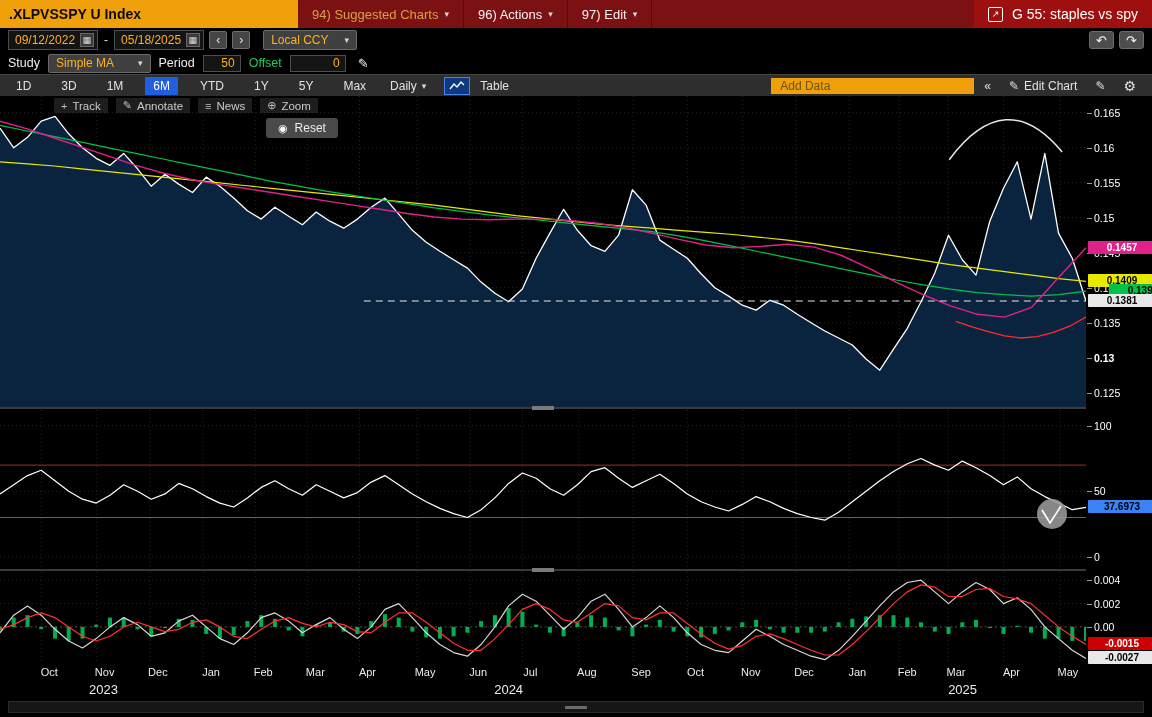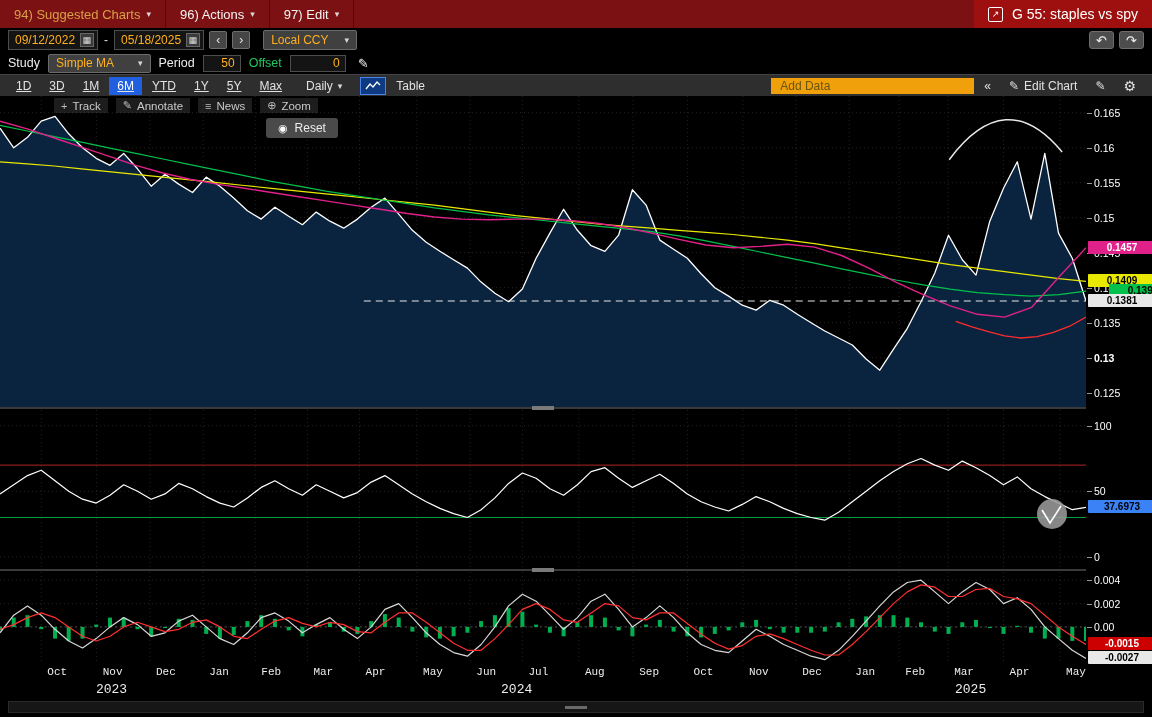--- a/index.html
+++ b/index.html
@@ -42,21 +42,21 @@
             display:flex;align-items:center;gap:24px;padding:0 7px;border-radius:2px;}
   .numfield{background:#141414;border:1px solid #4d4d4d;color:#ffb01e;font-size:12px;height:15px;
             display:flex;align-items:center;justify-content:flex-end;padding:0 5px;}
   .numfield.period{width:26px;}
   .numfield.offset{width:44px;}
   .pencil{color:#f0f0f0;font-size:13px;margin-left:4px;}
 
   
   .toolbar{position:absolute;top:74px;left:0;right:0;height:22px;background:#2e2e2e;border-top:1px solid #444;
            display:flex;align-items:center;gap:2px;padding:0 8px;font-size:12px;color:#e2e2e2;box-sizing:border-box;}
-  .rangebtns{display:flex;gap:2px;text-decoration:underline;}
+  .rangebtns{display:flex;gap:14px;}
   .rb{padding:2px 8px;cursor:default;}
   .rb.selected{background:#1f5fe0;color:#fff;}
   .dd{display:flex;align-items:center;gap:5px;padding:2px 8px;margin-left:6px;}
   .icon-tab{width:24px;height:16px;background:#0d3a80;border:1px solid #4a82e8;display:flex;align-items:center;justify-content:center;margin-left:8px;}
   .tb-item{padding:2px 8px;display:flex;align-items:center;gap:5px;}
   .adddata{width:185px;height:16px;background:#efa00b;color:#6b5510;display:flex;align-items:center;padding:0 9px;font-size:12px;margin-left:auto;}
   .gear{font-size:14px;}
 
   
   .chartarea{position:absolute;top:96px;left:0;width:1152px;height:621px;background:#000;}
@@ -74,34 +74,35 @@
   .reset-ic{font-size:11px;color:#fff;}
 
   
   #right-axis{position:absolute;left:1086px;top:0;width:66px;height:600px;}
   .tick{position:absolute;left:8px;color:#fff;font-size:10.5px;white-space:nowrap;}
   .tick::before{content:"";position:absolute;left:-7px;top:6px;width:5px;height:1px;background:#9a9a9a;}
   .badge{position:absolute;left:2px;min-width:50px;height:13px;font-size:10px;display:flex;align-items:center;justify-content:center;
          padding:0 9px;border-radius:1px;white-space:nowrap;font-weight:bold;}
 
   
-  #xaxis{position:absolute;left:16px;top:566px;width:1086px;height:36px;font-family:Liberation Mono, monospace;}
+  #xaxis{position:absolute;left:8px;top:566px;width:1086px;height:36px;}
   .xm{position:absolute;top:4px;transform:translateX(-50%);font-size:11px;color:#ececec;}
   .xy{position:absolute;top:20px;transform:translateX(-50%);font-size:13px;color:#ececec;}
 
   
   .bottom-scroll{position:absolute;top:605px;left:8px;width:1136px;height:12px;background:#161616;border:1px solid #2a2a2a;box-sizing:border-box;}
   .bottom-scroll .handle{position:absolute;left:50%;top:4px;margin-left:-11px;width:22px;height:3px;background:#6a6a6a;}
 </style>
 </head>
 <body>
 
 <div class="app">
 
   <header class="titlebar">
+    <div class="ticker">.XLPVSSPY U Index</div>
     <div class="menu dim">
       <span>94) Suggested Charts</span>
       <span class="caret">▾</span>
     </div>
     <div class="menu">
       <span>96) Actions</span>
       <span class="caret">▾</span>
     </div>
     <div class="menu">
       <span>97) Edit</span>

